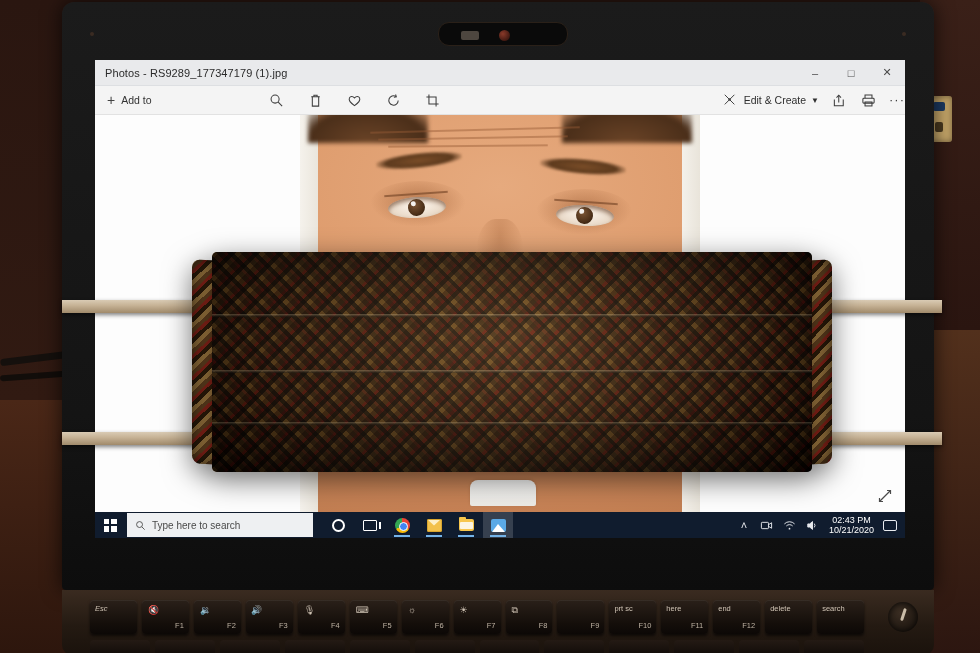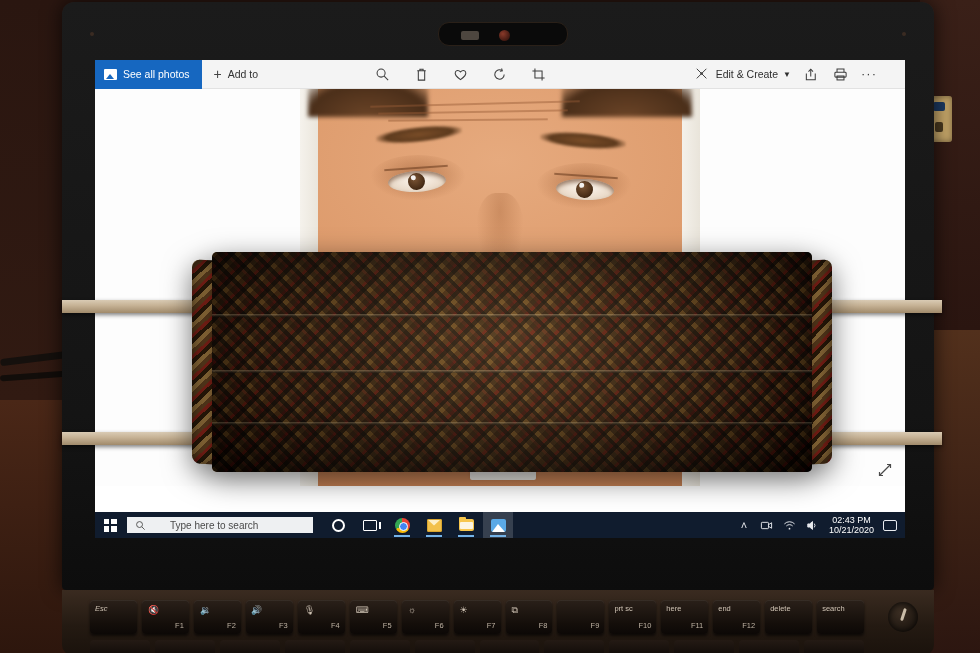--- a/index.html
+++ b/index.html
@@ -126,21 +126,21 @@
     border-left: 4px solid transparent; border-right: 4px solid transparent;
     border-bottom: 5px solid #1667c0;
   }
   .add-to {
     display: flex; align-items: center; gap: 6px;
     padding: 0 12px; font-size: 10.5px; color: #333; height: 29px;
   }
   .plus-ico { font-size: 14px; color: #444; line-height: 1; }
 
   .center-tools { display: flex; align-items: center; gap: 22px; margin-left: 104px; }
-  .right-tools { display: flex; align-items: flex-start; gap: 12px; margin-left: auto; padding-right: 28px; }
+  .right-tools { display: flex; align-items: flex-start; gap: 12px; margin-left: auto; padding-right: 0; }
   .tool {
     width: 17px; height: 17px; display: flex; align-items: center;
     justify-content: center; color: #3c3c3c;
   }
   .tool svg { display:block; }
   .edit-create {
     display: flex; align-items: center; gap: 5px;
     font-size: 10.5px; color: #2f2f2f; white-space: nowrap;
   }
   .dots { font-size: 13px; color:#3c3c3c; letter-spacing:1px; }
@@ -240,22 +240,22 @@
   .start-btn {
     width: 30px; height: 26px; display:flex; align-items:center; justify-content:center;
   }
   .win-logo {
     width: 13px; height: 13px;
     display: grid; grid-template-columns: 1fr 1fr; grid-template-rows: 1fr 1fr;
     gap: 1.4px;
   }
   .win-logo i { background: #ffffff; display:block; }
   .search-box {
-    width: 186px; height: 16px; background: #eef0f2;
-    display: flex; align-items: center; gap: 24px;
+    width: 186px; height: 24px; background: #eef0f2;
+    display: flex; align-items: center; gap: 6px;
     padding: 0 8px; margin-left: 2px;
   }
   .search-box span.txt { font-size: 10px; color: #4a4a4a; white-space: nowrap; }
   .tb-icons { display:flex; align-items:center; gap: 2px; margin-left: 10px; }
   .tb-item {
     width: 30px; height: 26px; display:flex; align-items:center; justify-content:center;
     position: relative;
   }
   .tb-item.active { background: rgba(255,255,255,.16); }
   .tb-item .under {
@@ -446,27 +446,31 @@
         <div class="webcam">
           <div class="webcam-sensor"></div>
           <div class="webcam-lens"></div>
         </div>
         <div class="bezel-dot" style="left:28px"></div>
         <div class="bezel-dot" style="right:28px"></div>
       </div>
 
       <div id="screen">
 
+        <div class="titlebar">
+          <div class="title-text">Photos - RS9289_177347179 (1).jpg</div>
+          <div class="win-controls">
+            <div class="win-btn">–</div>
+            <div class="win-btn">□</div>
+            <div class="win-btn close">✕</div>
+          </div>
+        </div>
 
         <div class="appbar">
 
-          <div class="see-all">
-            <span class="ph-ico"></span>
-            <span>See all photos</span>
-          </div>
 
           <div class="add-to">
             <span class="plus-ico">+</span>
             <span>Add to</span>
           </div>
 
           <div class="center-tools">
             <div class="tool">
               <svg width="15" height="15" viewBox="0 0 16 16" fill="none" stroke="currentColor" stroke-width="1.1">
                 <circle cx="6.5" cy="6.5" r="4.3"></circle>

